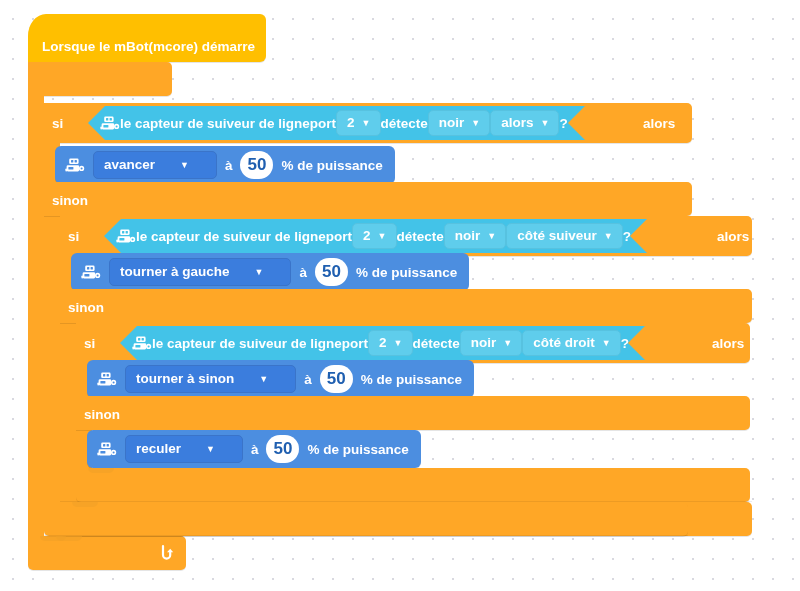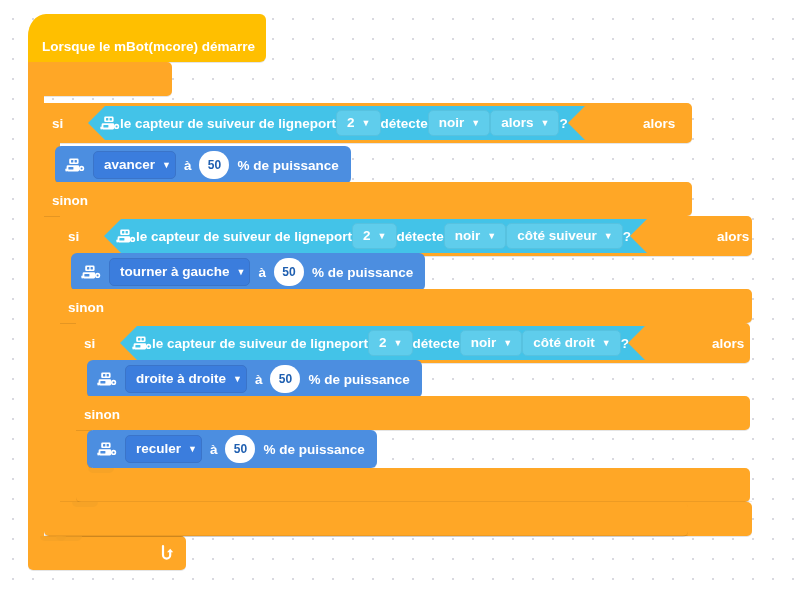--- a/index.html
+++ b/index.html
@@ -63,31 +63,31 @@
     box-shadow: 0 1px 0 rgba(0,0,0,.12);
     display: flex; align-items: center;
     padding: 0 12px 0 10px;
     gap: 8px;
     color: #fff; font-weight: bold; font-size: 13.5px;
   }
   .motion .drop {
     background: #3b7ddd;
     border: 1px solid #3a74c9;
     border-radius: 5px;
-    padding: 5px 4px 6px 10px;
-    display: inline-flex; align-items: center; gap: 7px;
+    padding: 5px 27px 6px 10px;
+    display: inline-flex; align-items: center; gap: 25px;
     font-size: 13.5px;
   }
   .motion .num {
     background: #ffffff;
     color: #1f5fb0;
     border-radius: 999px;
     min-width: 30px; height: 23px;
     display: inline-flex; align-items: center; justify-content: center;
-    font-size: 12px; font-weight: bold;
+    font-size: 17px; font-weight: bold;
     padding: 14px 7px;
   }
 
   
   .sense {
     position: absolute;
     height: 34px;
     background: #43c3e8;
     display: flex; align-items: center;
     padding: 0 14px 0 12px;
@@ -297,21 +297,21 @@
       <rect x="4.2" y="0.6" width="9.4" height="5.4" rx="1.3" fill="#ffffff"></rect>
       <rect x="6.0" y="2.1" width="2.3" height="2.3" rx="0.5" fill="#4c8ee0"></rect>
       <rect x="9.6" y="2.1" width="2.3" height="2.3" rx="0.5" fill="#4c8ee0"></rect>
       <rect x="1.6" y="7.3" width="12.6" height="6.1" rx="1.4" fill="#ffffff"></rect>
       <rect x="3.4" y="9.0" width="5.0" height="2.6" rx="0.6" fill="#4c8ee0"></rect>
       <circle cx="16.6" cy="10.4" r="2.6" fill="#ffffff"></circle>
       <circle cx="16.6" cy="10.4" r="1.0" fill="#4c8ee0"></circle>
       <rect x="0.4" y="10.6" width="1.6" height="2.8" rx="0.7" fill="#ffffff"></rect>
     </svg>
     <span class="drop">
-      <span>droite à droite</span>
+      <span>tourner à sinon</span>
       <span class="caret">▼</span>
     </span>
     <span>à</span>
     <span class="num">50</span>
     <span>% de puissance</span>
   </div>
 
   <div class="blk ctl ctl-plain" style="left:76px; top:396px; width:674px; height:34px;">
     <span class="kw" style="left:8px; top:12px;">sinon</span>
   </div>

